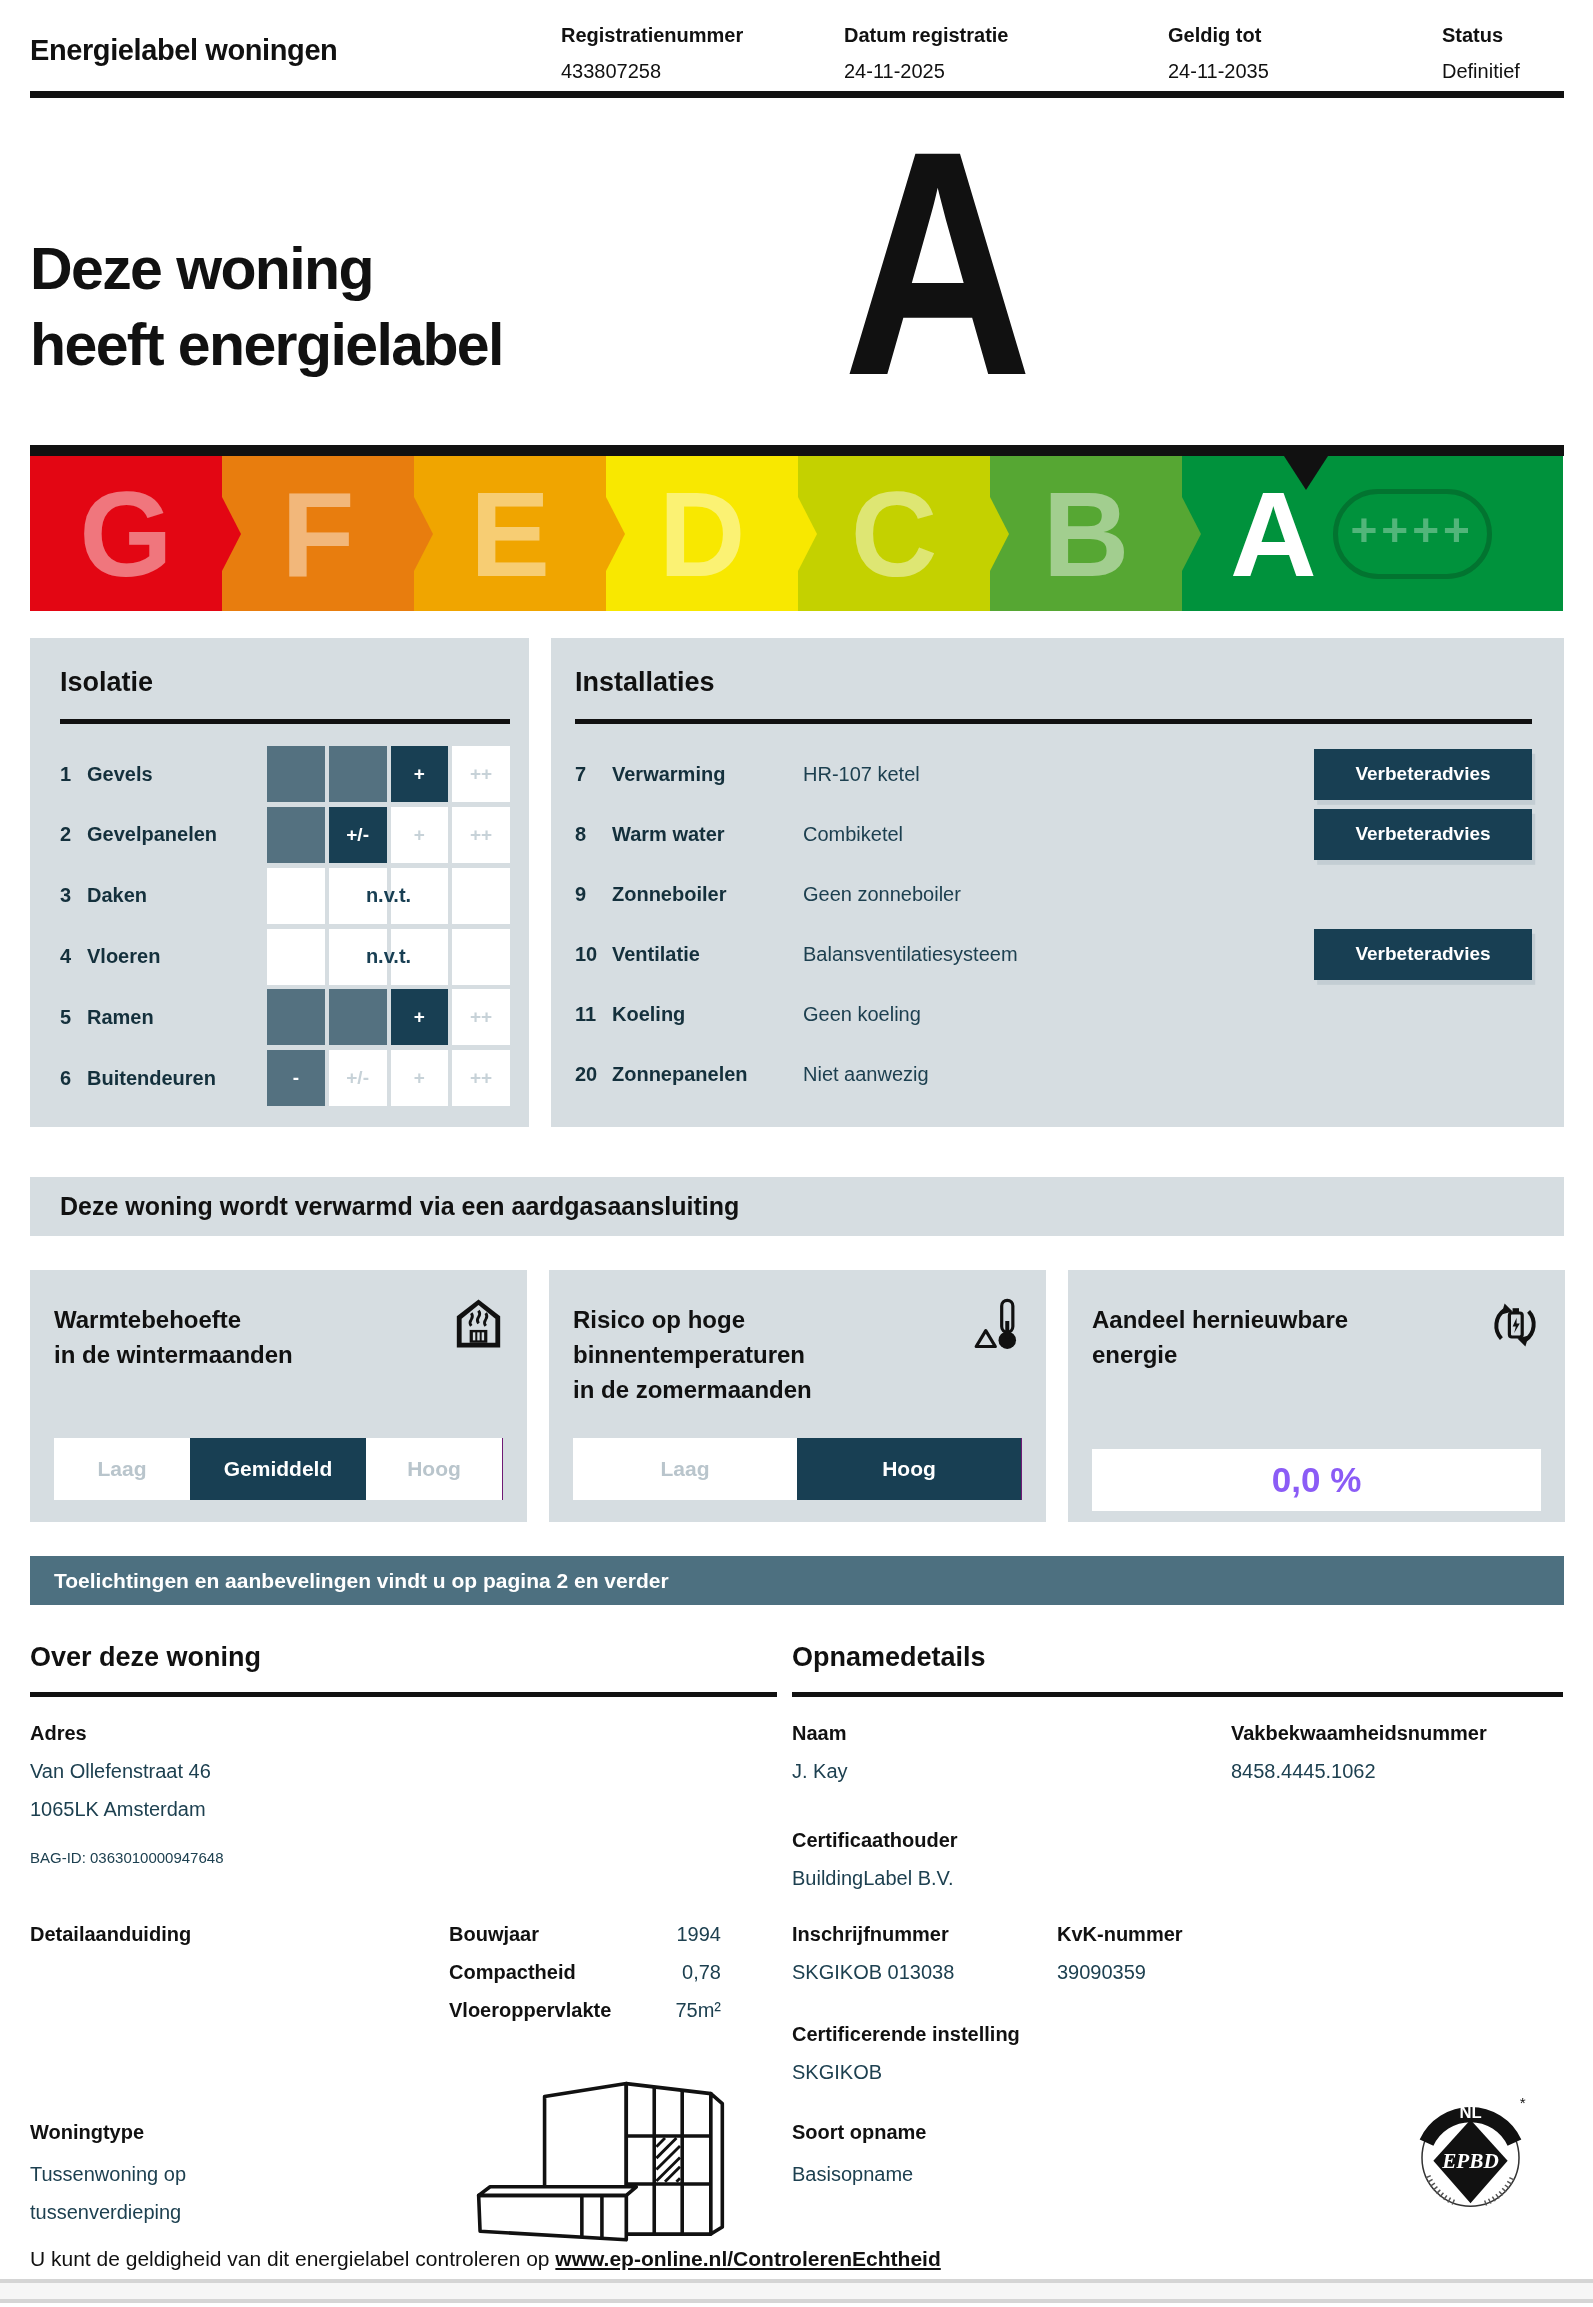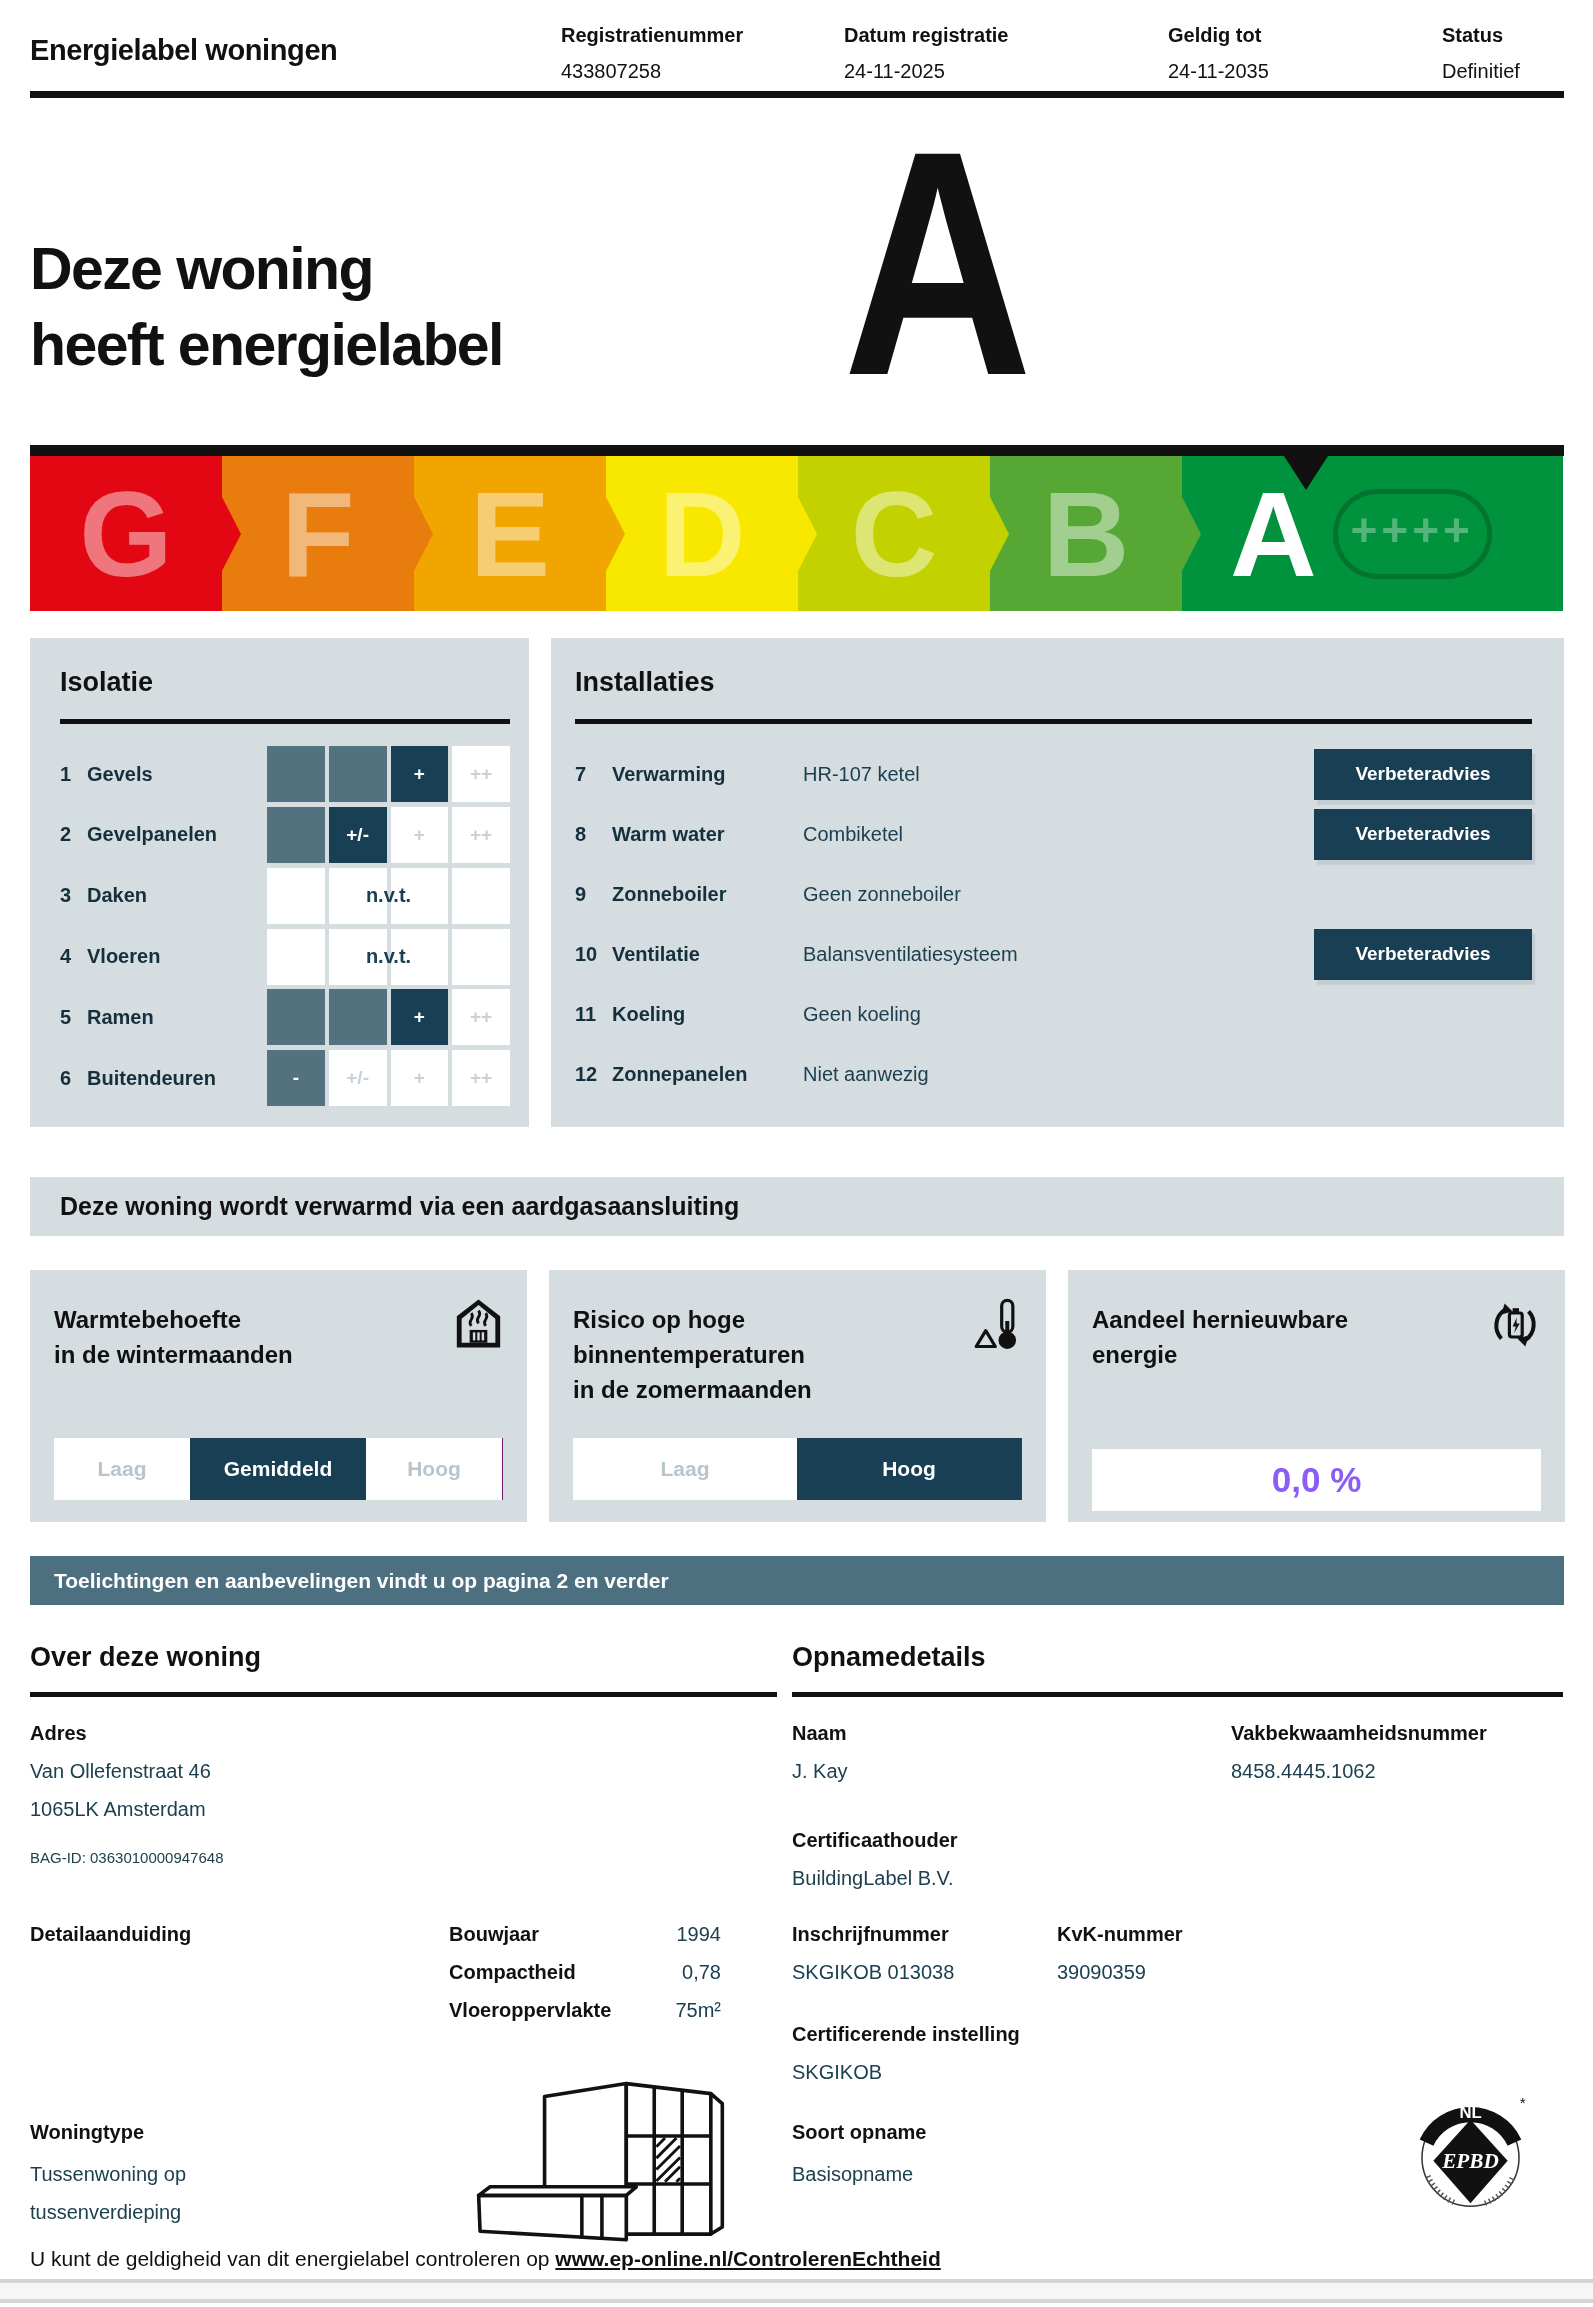--- a/index.html
+++ b/index.html
@@ -250,21 +250,21 @@
       <span class="lbl">Ventilatie</span>
       <span class="val">Balansventilatiesysteem</span>
       <button class="advice-btn">Verbeteradvies</button>
     </div>
     <div class="ins-row">
       <span class="num">11</span>
       <span class="lbl">Koeling</span>
       <span class="val">Geen koeling</span>
     </div>
     <div class="ins-row">
-      <span class="num">12</span>
+      <span class="num">20</span>
       <span class="lbl">Zonnepanelen</span>
       <span class="val">Niet aanwezig</span>
     </div>
   </div>
 
   <div class="gas-banner">Deze woning wordt verwarmd via een aardgasaansluiting</div>
 
   <div class="mbox" style="left:30px">
     <div class="ttl">
       <span>Warmtebehoefte</span><br>

